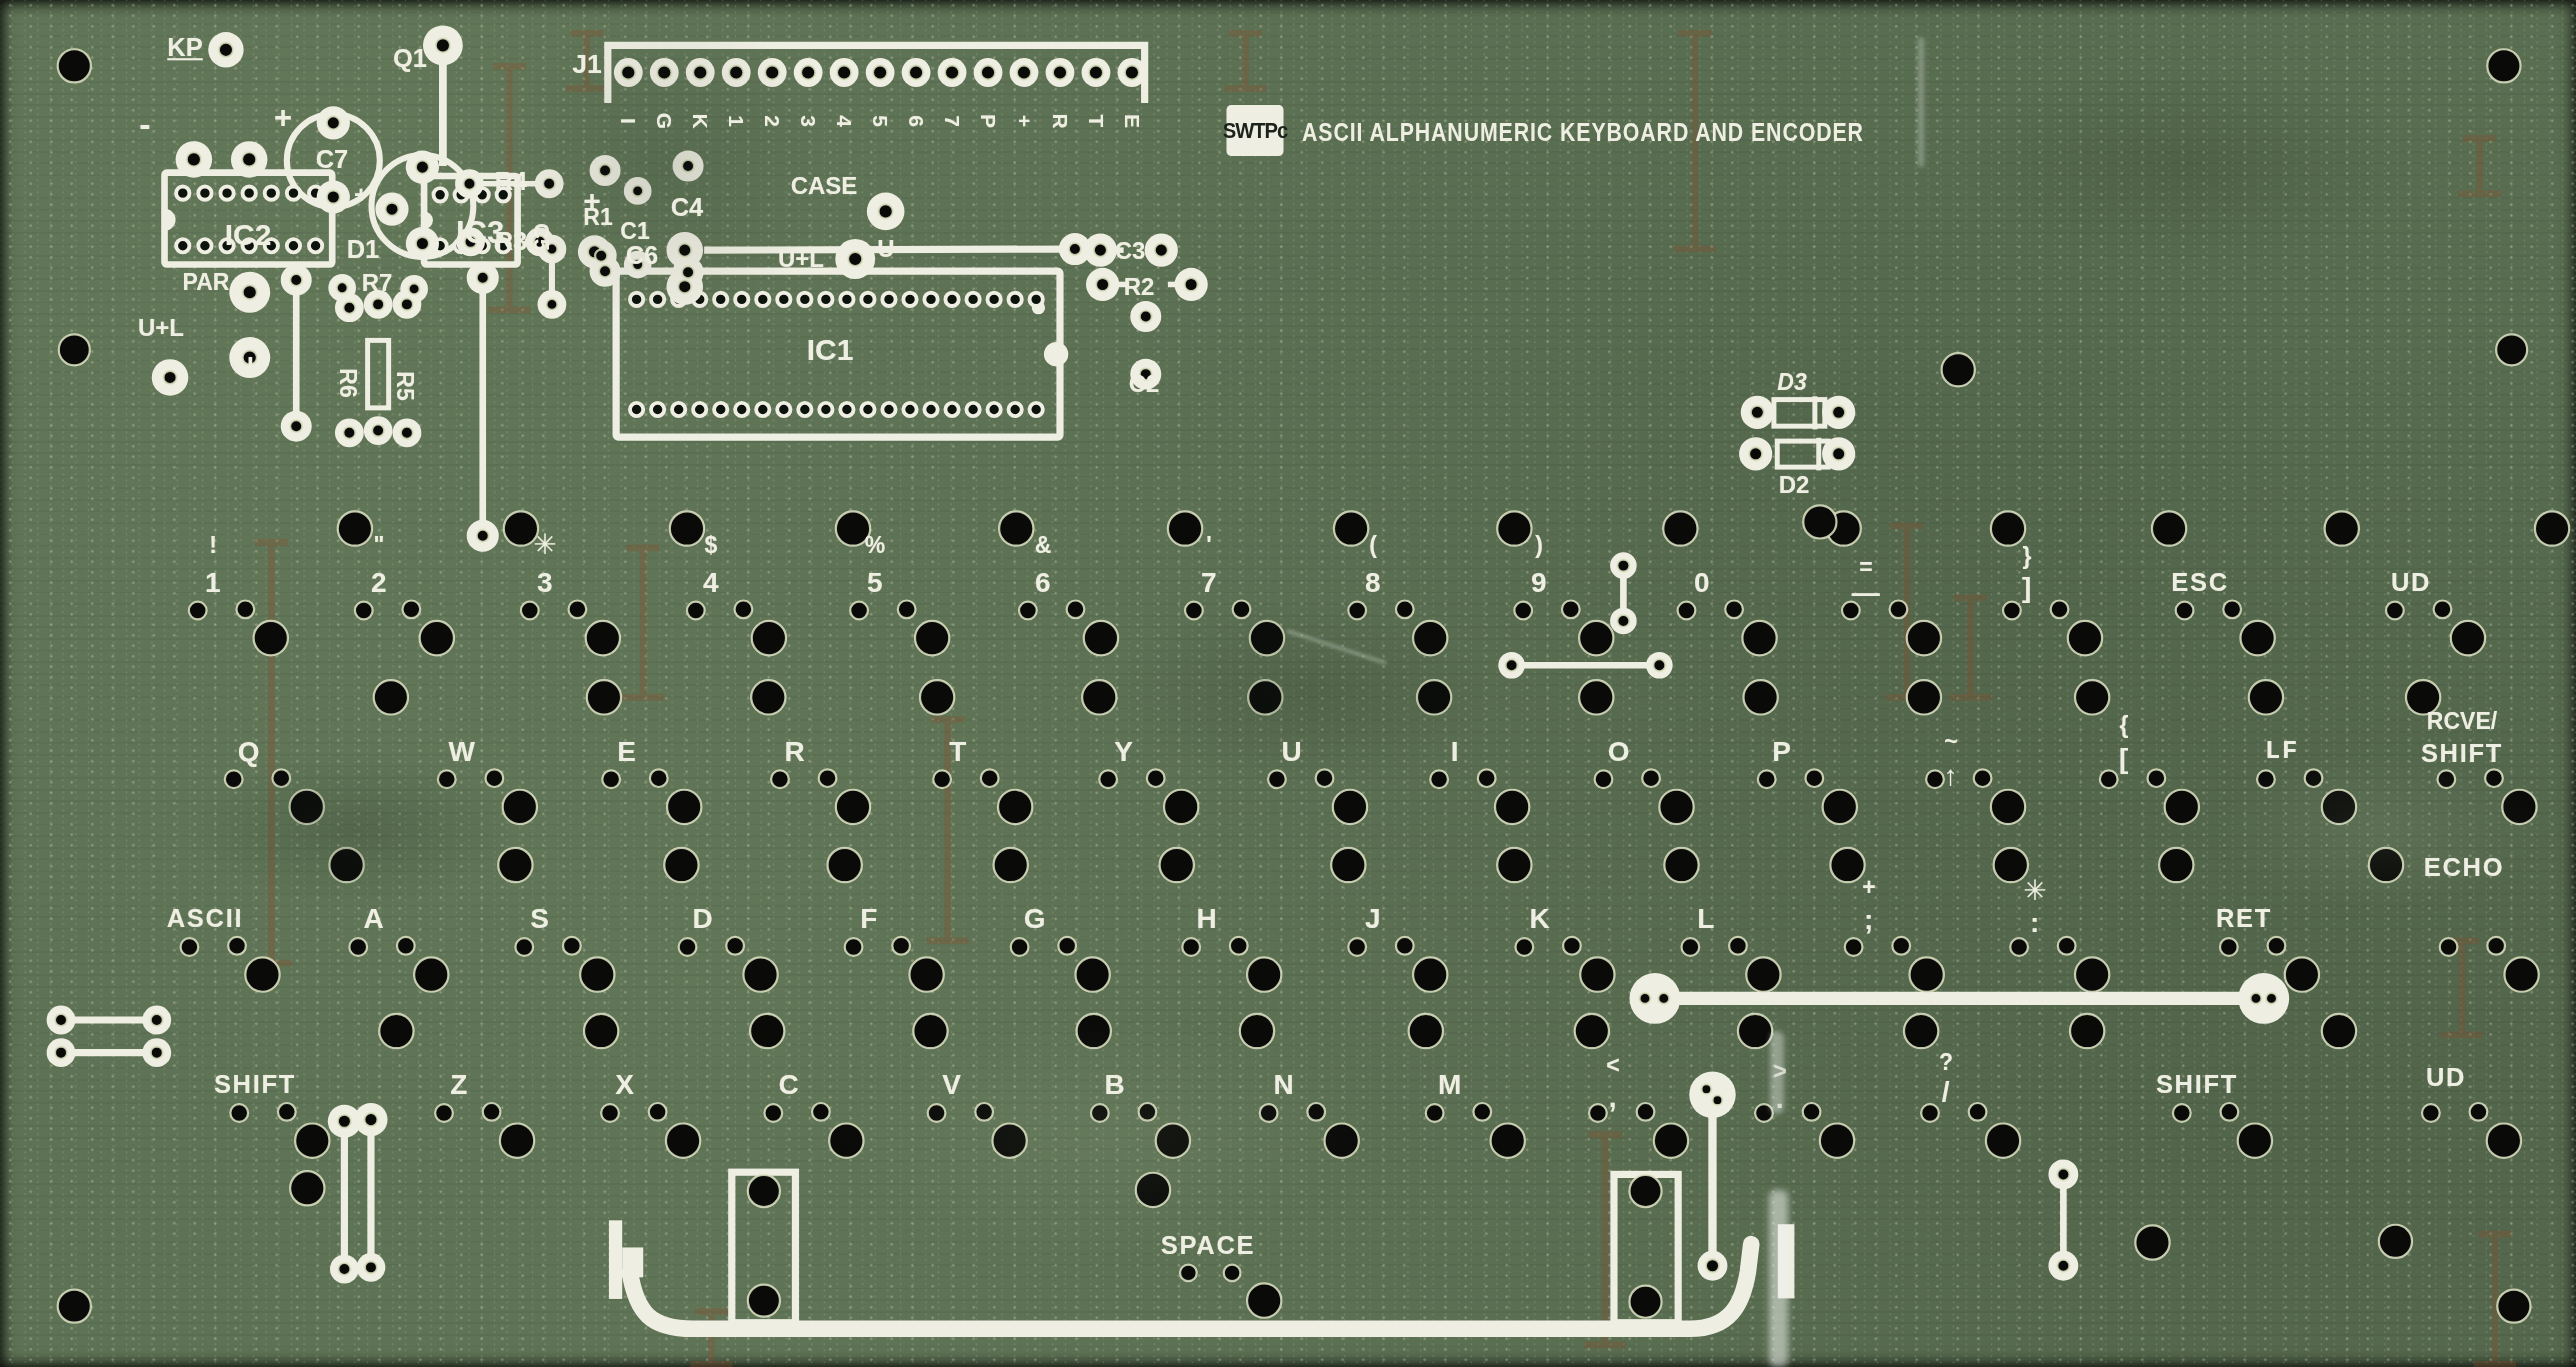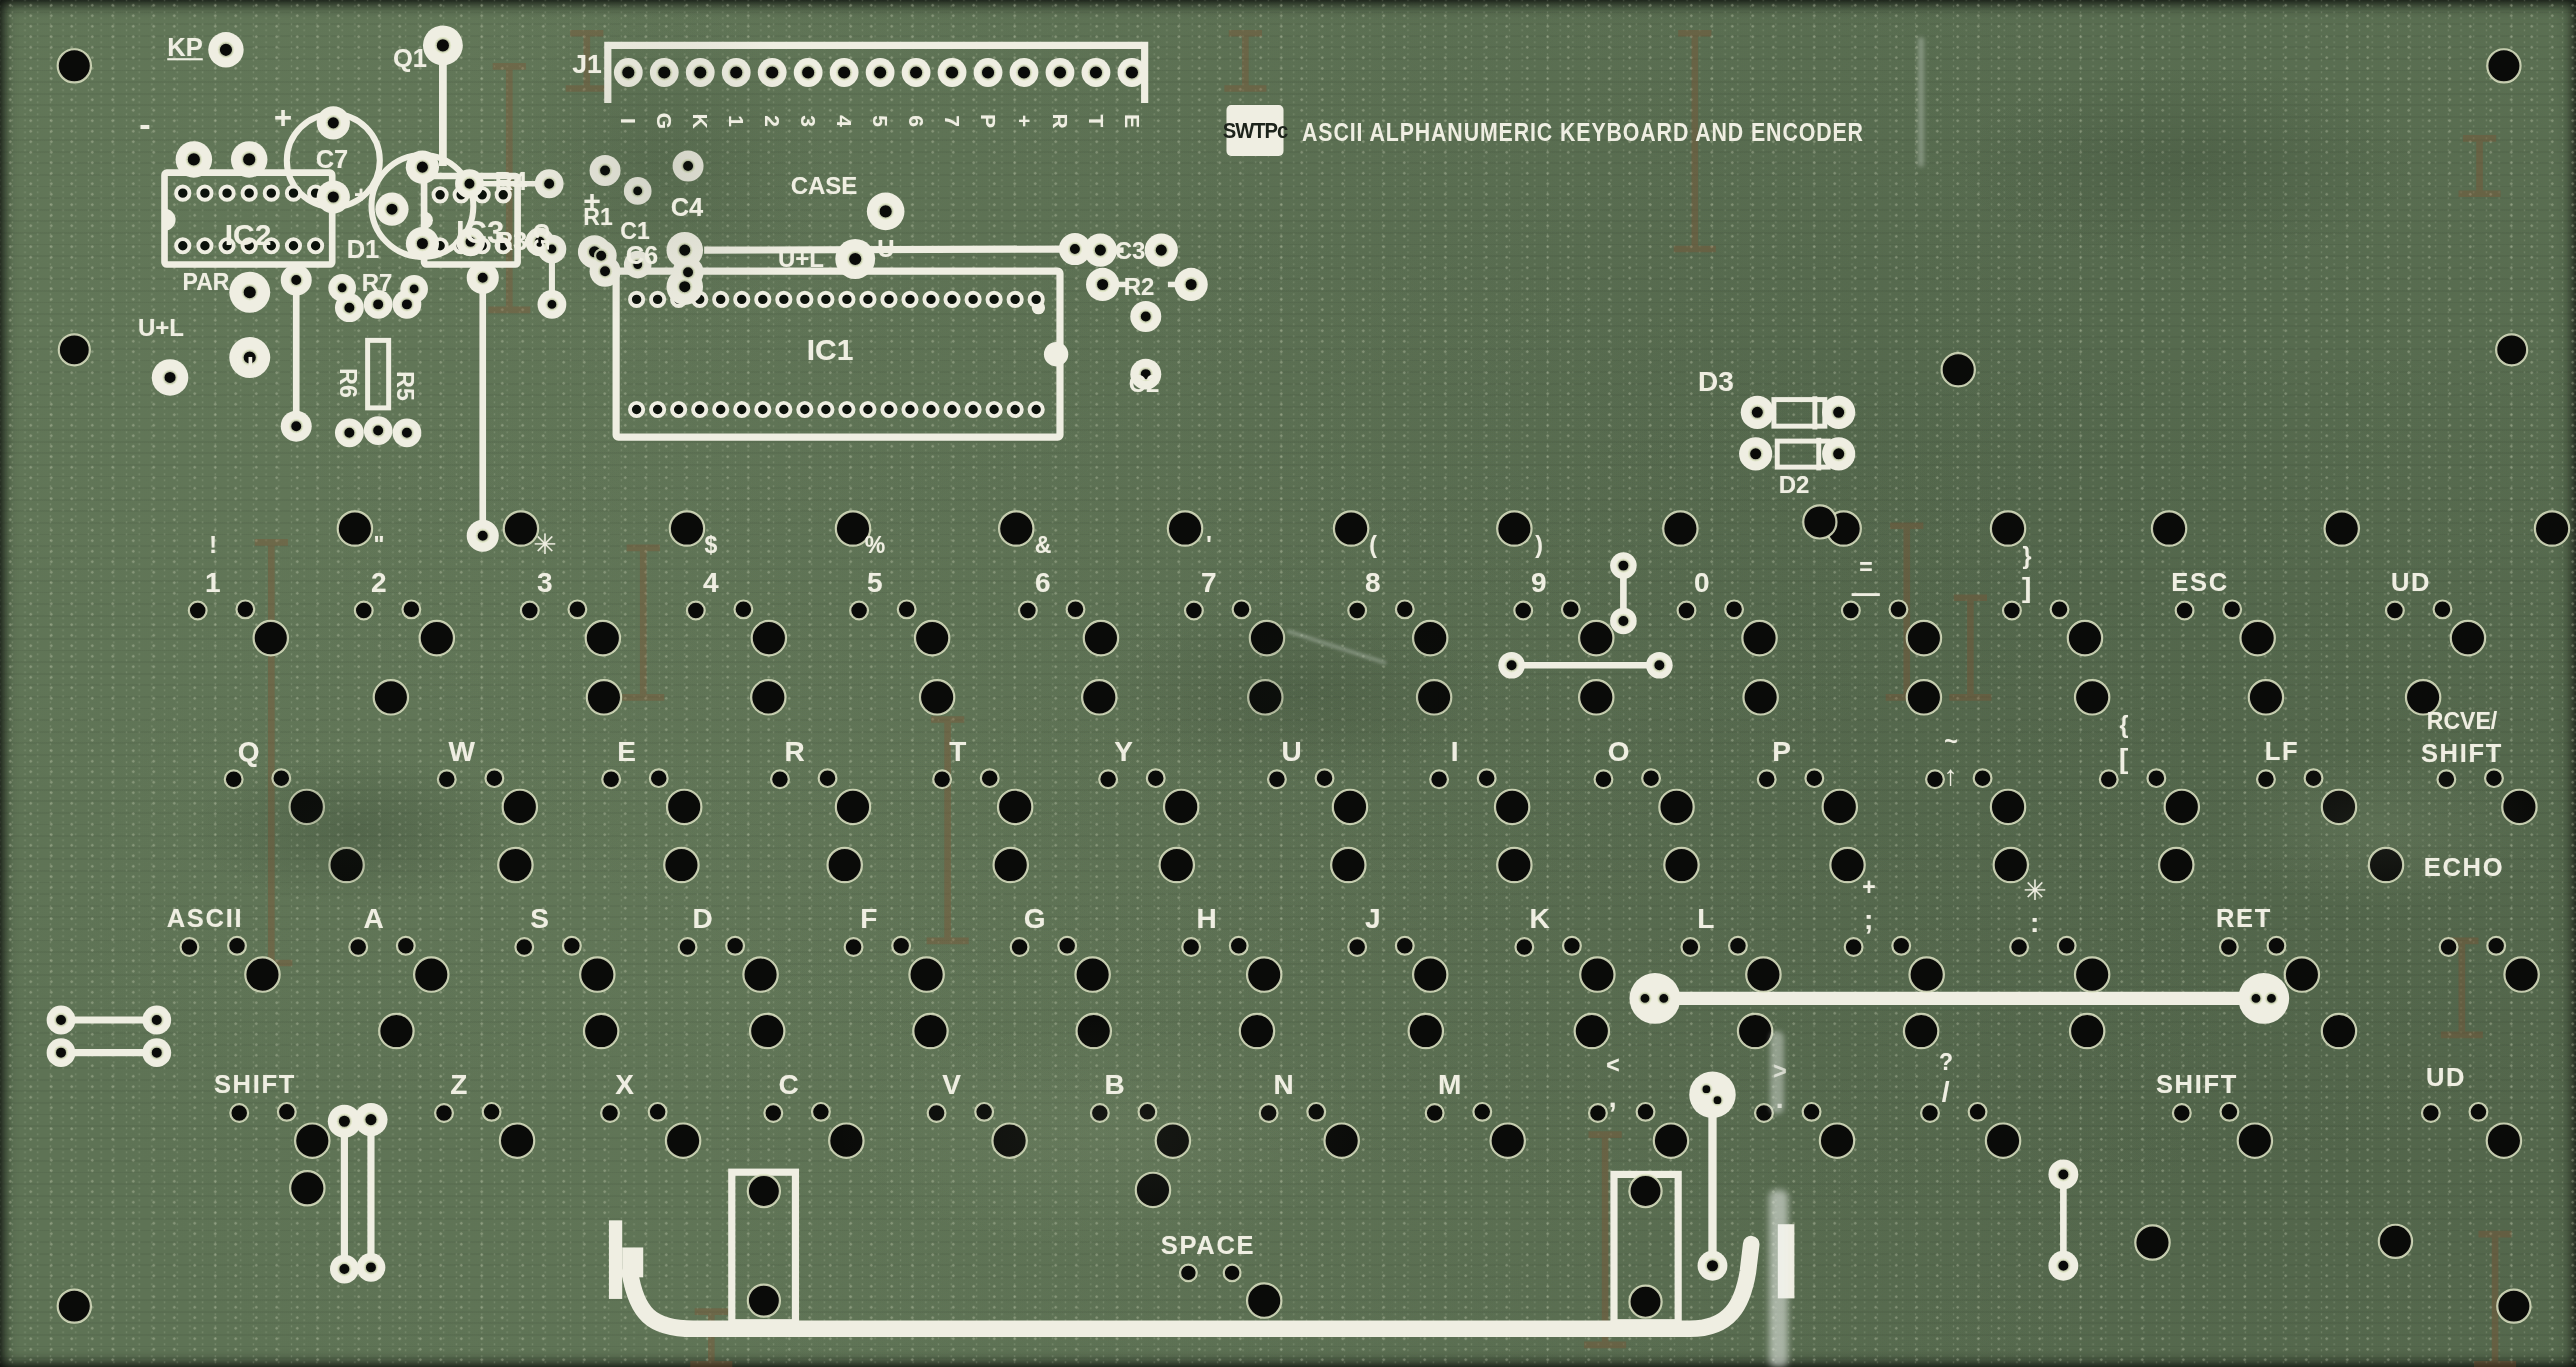--- a/index.html
+++ b/index.html
@@ -638,21 +638,21 @@
       <div class="lbl" style="left: 161px; top: 328px; font-size: 24px;">U+L</div>
       <div class="lbl" style="left: 245px; top: 366px; font-size: 24px;">U</div>
       <div class="lbl" style="left: 377px; top: 283px; font-size: 24px;">R7</div>
       <div class="lbl" style="left: 824px; top: 186px; font-size: 24px;">CASE</div>
       <div class="lbl" style="left: 801px; top: 259px; font-size: 24px;">U+L</div>
       <div class="lbl" style="left: 886px; top: 249px; font-size: 24px;">U</div>
       <div class="lbl" style="left: 830px; top: 350px; font-size: 30px;">IC1</div>
       <div class="lbl" style="left: 1130px; top: 251px; font-size: 24px;">C3</div>
       <div class="lbl" style="left: 1139px; top: 287px; font-size: 24px;">R2</div>
       <div class="lbl" style="left: 1144px; top: 344px; font-size: 24px; margin-top: 40px;">C2</div>
-      <div class="lbl" style="left: 1716px; top: 382px; font-size: 28px;">D3</div>
+      <div class="lbl" style="left: 1792px; top: 382px; font-size: 23px; font-style: italic;">D3</div>
       <div class="lbl" style="left: 1794px; top: 485px; font-size: 24px;">D2</div>
       <div class="lbl" style="left: 587px; top: 64px; font-size: 26.6px;">J1</div>
       <div class="lbl rot pinlbl" style="left: 628px; top: 121px;">I</div>
       <div class="lbl rot pinlbl" style="left: 664px; top: 121px;">G</div>
       <div class="lbl rot pinlbl" style="left: 700px; top: 121px;">K</div>
       <div class="lbl rot pinlbl" style="left: 736px; top: 121px;">1</div>
       <div class="lbl rot pinlbl" style="left: 772px; top: 121px;">2</div>
       <div class="lbl rot pinlbl" style="left: 808px; top: 121px;">3</div>
       <div class="lbl rot pinlbl" style="left: 844px; top: 121px;">4</div>
       <div class="lbl rot pinlbl" style="left: 880px; top: 121px;">5</div>
@@ -695,21 +695,21 @@
       <div class="lbl keycap" style="left: 958px; top: 752px;">T</div>
       <div class="lbl keycap" style="left: 1124px; top: 752px;">Y</div>
       <div class="lbl keycap" style="left: 1292px; top: 752px;">U</div>
       <div class="lbl keycap" style="left: 1455px; top: 752px;">I</div>
       <div class="lbl keycap" style="left: 1619px; top: 752px;">O</div>
       <div class="lbl keycap" style="left: 1782px; top: 752px;">P</div>
       <div class="lbl keysym" style="left: 1951px; top: 741px;">~</div>
       <div class="lbl keycap" style="left: 1951px; top: 776px;">↑</div>
       <div class="lbl keysym" style="left: 2124px; top: 725px;">{</div>
       <div class="lbl keycap" style="left: 2124px; top: 759px;">[</div>
-      <div class="lbl keycap wide" style="left: 2282px; top: 752px;">LF</div>
+      <div class="lbl keycap wide" style="left: 2282px; top: 752px; font-family: Liberation Mono, monospace;">LF</div>
       <div class="lbl keysym" style="left: 2462px; top: 721px;">RCVE/</div>
       <div class="lbl keycap wide" style="left: 2462px; top: 754px;">SHIFT</div>
       <div class="lbl keycap wide" style="left: 205px; top: 919px;">ASCII</div>
       <div class="lbl keycap" style="left: 374px; top: 919px;">A</div>
       <div class="lbl keycap" style="left: 540px; top: 919px;">S</div>
       <div class="lbl keycap" style="left: 703px; top: 919px;">D</div>
       <div class="lbl keycap" style="left: 869px; top: 919px;">F</div>
       <div class="lbl keycap" style="left: 1035px; top: 919px;">G</div>
       <div class="lbl keycap" style="left: 1207px; top: 919px;">H</div>
       <div class="lbl keycap" style="left: 1373px; top: 919px;">J</div>

